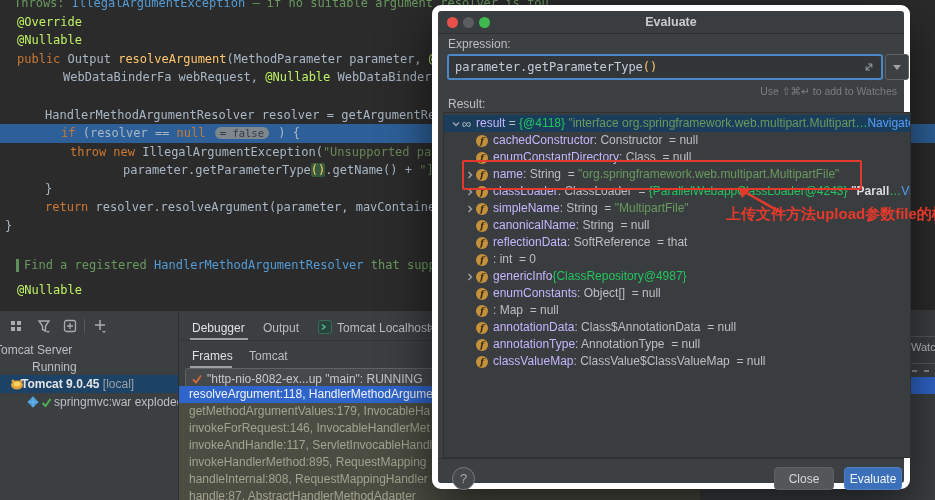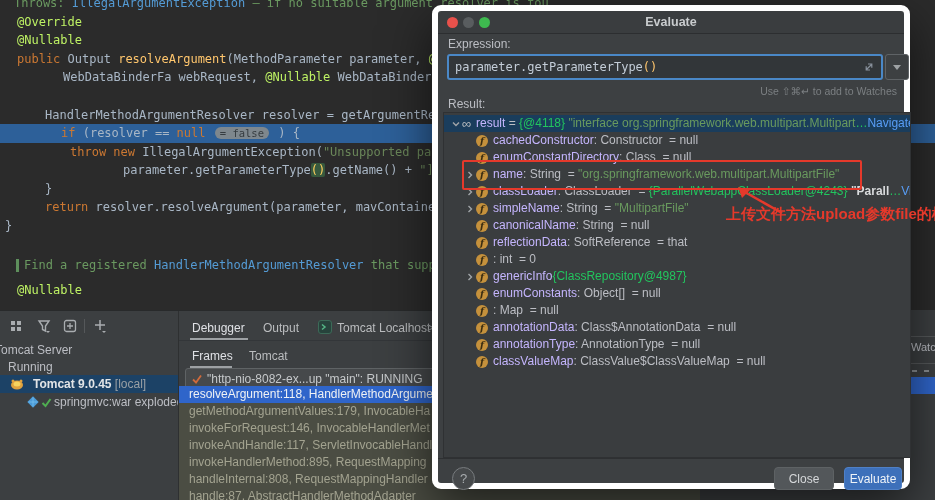--- a/index.html
+++ b/index.html
@@ -130,27 +130,27 @@
       </span>
       <span class="tsep" style="left:84px"></span>
       <span class="ticon" style="left:92px">
         <svg width="16" height="16" viewBox="0 0 16 16">
             <path d="M7 2v10M2 7h10" transform="translate(1,0)" stroke="#a9adb0" stroke-width="1.5"></path>
             <path d="M10 13l2 2 2-2z" fill="#a9adb0"></path>
           </svg>
       </span>
       <div id="treerows">
           <div class="trow" style="top: 30px;"><span style="position: absolute; left: -5px;">Tomcat Server</span></div>
-          <div class="trow" style="top: 47px;"><span style="position: absolute; left: 8px;">Running</span></div>
+          <div class="trow" style="top: 47px; margin-left: 24px;"><span style="position: absolute; left: 8px;">Running</span></div>
           <div class="trow sel" style="top: 64px;"><span><svg width="14" height="12" viewBox="0 0 14 12" style="position:absolute;left:10px;top:3px">
                 <ellipse cx="7" cy="7" rx="6" ry="4.5" fill="#e0a23e"></ellipse>
                 <ellipse cx="7" cy="6" rx="3.5" ry="2.5" fill="#f6d35f"></ellipse>
                 <circle cx="3" cy="3" r="1.5" fill="#e0a23e"></circle>
                 <circle cx="11" cy="3" r="1.5" fill="#e0a23e"></circle>
-              </svg></span><span style="position: absolute; left: 33px; font-weight: bold; text-align: right;">Tomcat 9.0.45<span class="suffix"> [local]</span></span></div>
+              </svg></span><span style="position: absolute; left: 21px; font-weight: bold; text-align: right;">Tomcat 9.0.45<span class="suffix"> [local]</span></span></div>
           <div class="trow" style="top: 82px;"><span><svg width="12" height="12" viewBox="0 0 12 12" style="position:absolute;left:27px;top:3px">
                 <rect x="2" y="2" width="8" height="8" transform="rotate(45 6 6)" fill="#4b9bd8"></rect>
                 <path d="M6 1.5v9M1.5 6h9" stroke="#77c0ef" stroke-width="0.8"></path>
               </svg></span><span><svg width="11" height="11" viewBox="0 0 11 11" style="position:absolute;left:41px;top:4px">
                 <path d="M1.5 6l3 3 5-7" fill="none" stroke="#4fae51" stroke-width="2"></path>
               </svg></span><span style="position: absolute; left: 54px;">springmvc:war exploded</span></div>
         </div>
     </div>
 
     <div id="tabs">

